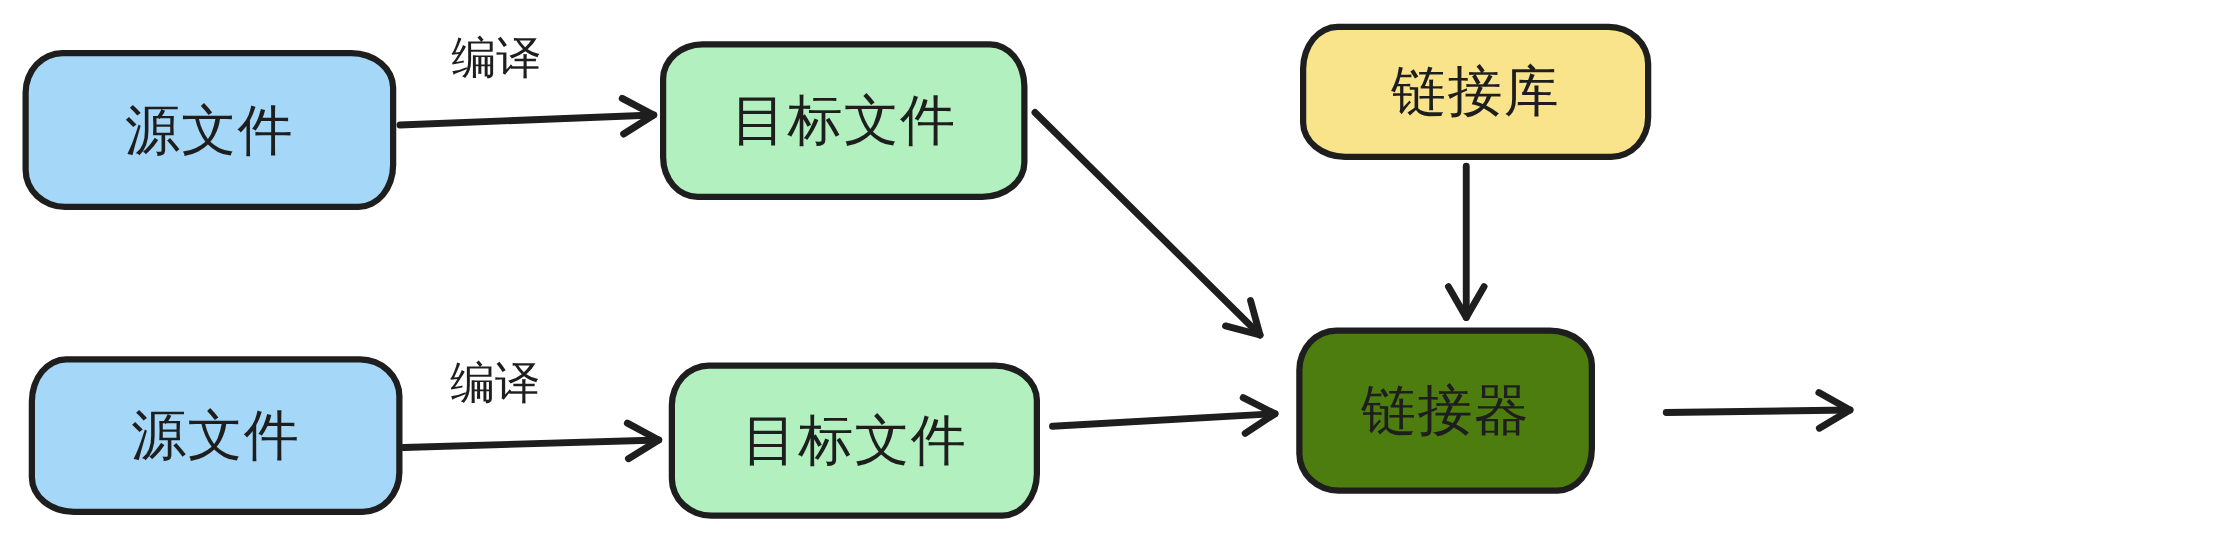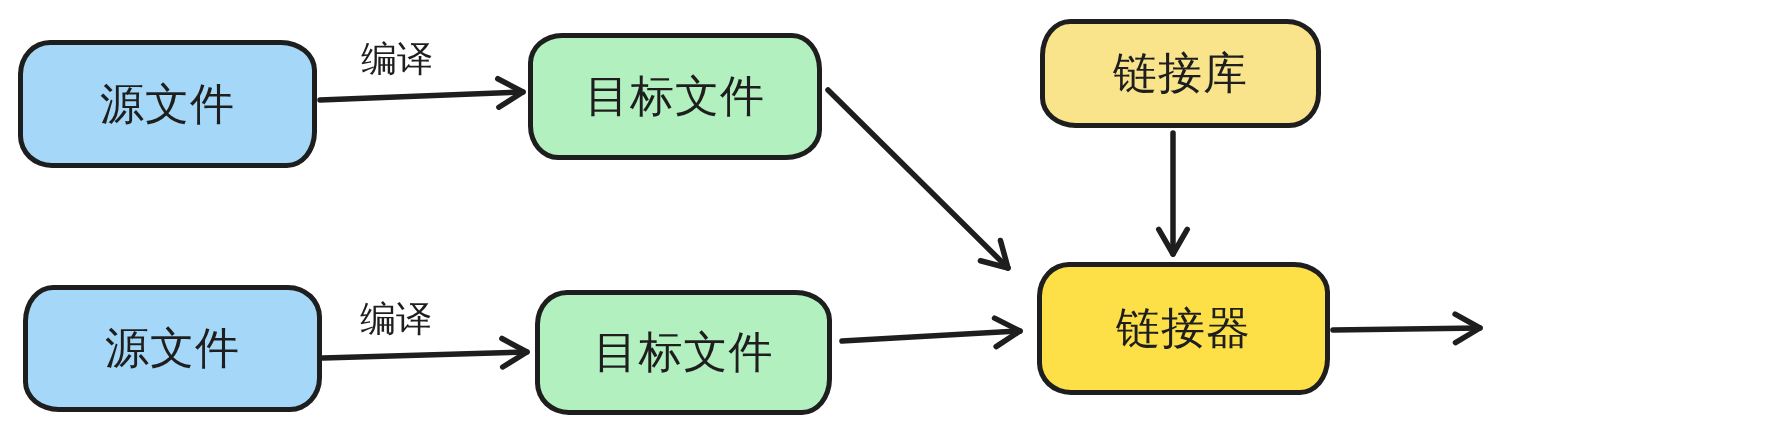--- a/index.html
+++ b/index.html
@@ -42,21 +42,20 @@
   .r-b { border-radius: 34px 30px 36px 30px / 30px 36px 30px 34px; }
   .r-c { border-radius: 30px 34px 32px 36px / 36px 32px 34px 30px; }
   .edge-label {
     position: absolute;
     z-index: 2;
     color: #1e1e1e;
     font-size: 36px;
     font-weight: 500;
     text-align: center;
     white-space: nowrap;
-    margin-top: 12px;
   }
   .node-label { display: inline-block; }
 </style>
 </head>
 <body>
 
 <div class="canvas">
 
   <svg class="edges" width="1773" height="436" viewBox="0 0 1773 436">
     <defs>
@@ -79,21 +78,21 @@
   </div>
 
   <div class="node r-b" style="left: 528px; top: 33px; width: 294px; height: 127px; background: rgb(178, 240, 191);">
     <span class="node-label">目标文件</span>
   </div>
 
   <div class="node r-c" style="left: 1040px; top: 19px; width: 281px; height: 109px; background: rgb(249, 228, 139);">
     <span class="node-label">链接库</span>
   </div>
 
-  <div class="node r-a" style="left: 1037px; top: 262px; width: 293px; height: 133px; background: #fde047;">
+  <div class="node r-a" style="left: 1037px; top: 262px; width: 239px; height: 133px; background: #4d7c0f;">
     <span class="node-label">链接器</span>
   </div>
 
 
   <div class="node r-c" style="left: 23px; top: 285px; width: 299px; height: 127px; background: rgb(165, 216, 248);">
     <span class="node-label">源文件</span>
   </div>
 
   <div class="node r-a" style="left: 535px; top: 290px; width: 297px; height: 125px; background: rgb(178, 240, 191);">
     <span class="node-label">目标文件</span>

